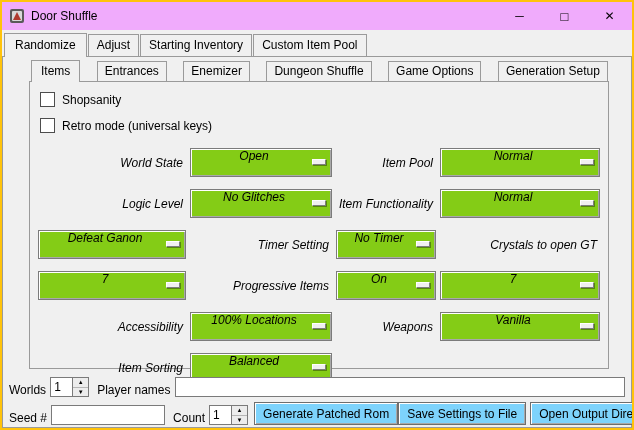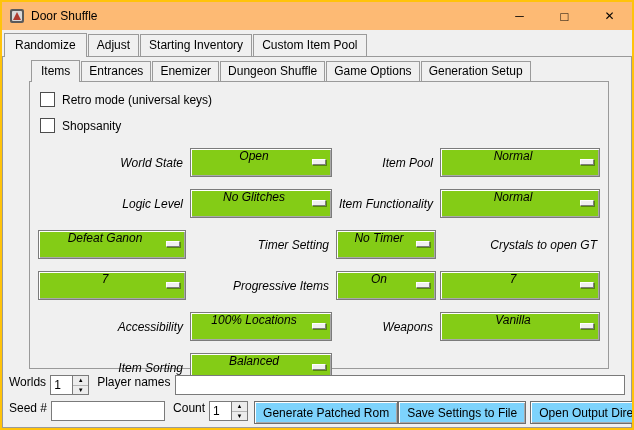--- a/index.html
+++ b/index.html
@@ -2,31 +2,31 @@
 <html><head>
 <meta charset="utf-8">
 <style>
   html,body{margin:0;padding:0;background:#ffffff;}
   .window{
     width:634px;height:430px;box-sizing:border-box;position:relative;
     border:2px solid #ffc30b;background:#f0f0f0;color:#000;
     font-family:"Liberation Sans",sans-serif;font-size:12px;overflow:hidden;
   }
   
-  .titlebar{height:28px;background:#fdba74;display:flex;align-items:center;}
+  .titlebar{height:28px;background:#f0abfc;display:flex;align-items:center;}
   .titlebar .app-icon{width:16px;height:16px;margin-left:7px;flex:0 0 auto;}
   .titlebar .title{margin-left:6px;font-size:12px;}
   .tb-buttons{margin-left:auto;display:flex;height:100%;}
   .tb-btn{width:45px;height:100%;display:flex;align-items:center;justify-content:center;
     font-size:12px;cursor:default;user-select:none;}
   .tb-btn.max{font-size:13px;}
   
   .tabbar{display:flex;align-items:flex-end;padding-left:2px;position:relative;z-index:2;}
   .tabbar.outer{height:26px;}
-  .tabbar.inner{height:22px;}
+  .tabbar.inner{height:22px;justify-content:space-between;}
   .tab{background:#f0f0f0;border:1px solid #9a9a9a;border-bottom:none;
     padding:3px 8px 4px;margin-right:1px;white-space:nowrap;position:relative;cursor:default;}
   .tabbar.inner .tab{padding:2px 7px 3px;}
   .tab.selected{padding:4px 10px 5px;margin-bottom:-1px;z-index:3;background:#f0f0f0;}
   .tabbar.inner .tab.selected{padding:3px 9px 4px;}
   
   .outer-pane{height:372px;box-sizing:border-box;border:1px solid #9a9a9a;position:relative;background:#f0f0f0;}
   .inner-notebook{position:absolute;top:2px;left:26px;width:580px;}
   .inner-pane{border:1px solid #9a9a9a;height:288px;box-sizing:border-box;position:relative;background:#f0f0f0;}
   
@@ -38,21 +38,21 @@
   .opt-label{text-align:right;padding-right:3px;white-space:nowrap;}
   .dropdown{height:29px;box-sizing:border-box;background:#84cc16;position:relative;
     border:1px solid #7b7b7b;
     box-shadow:inset 1px 1px 0 #ffffff, inset -1px -1px 0 #a9a9a9;
     display:flex;align-items:flex-start;justify-content:center;cursor:default;}
   .dropdown .dd-text{padding-right:14px;white-space:nowrap;}
   .dd-indicator{position:absolute;right:5px;top:50%;margin-top:-4px;width:14px;height:6px;
     background:#f0f0f0;border:1px solid;border-color:#fff #7d7d7d #7d7d7d #fff;
     box-shadow:1px 1px 0 rgba(0,0,0,0.35);box-sizing:border-box;}
   
-  .bottom-row{position:absolute;display:flex;align-items:flex-start;}
+  .bottom-row{position:absolute;display:flex;align-items:flex-end;}
   .row-worlds{left:6px;right:6px;top:318px;height:22px;}
   .row-seed{left:6px;right:4px;top:344px;height:24px;}
   .field-label{white-space:nowrap;}
   .entry{height:20px;box-sizing:border-box;border:1px solid #7a7a7a;background:#fff;
     padding:0 3px;font:inherit;outline:none;}
   .spin{display:flex;height:20px;box-sizing:border-box;border:1px solid #7a7a7a;background:#fff;}
   .spin input{width:18px;border:none;padding:0 0 0 3px;font:inherit;outline:none;}
   .spin-arrows{width:15px;display:flex;flex-direction:column;border-left:1px solid #7a7a7a;}
   .spin-btn{flex:1;display:flex;align-items:center;justify-content:center;
     background:#ececec;font-size:6px;line-height:1;cursor:default;user-select:none;}
@@ -101,25 +101,25 @@
         <div class="tab">Enemizer</div>
         <div class="tab">Dungeon Shuffle</div>
         <div class="tab">Game Options</div>
         <div class="tab">Generation Setup</div>
       </div>
 
       <div class="inner-pane">
 
         <div class="check-row">
           <div class="check-box"></div>
-          <span>Retro mode (universal keys)</span>
+          <span>Shopsanity</span>
         </div>
         <div class="check-row">
           <div class="check-box"></div>
-          <span>Shopsanity</span>
+          <span>Retro mode (universal keys)</span>
         </div>
 
         <div class="options-grid">
 
           <div class="opt-label">World State</div>
           <div class="dropdown">
             <span class="dd-text">Open</span>
             <span class="dd-indicator"></span>
           </div>
           <div class="opt-label">Item Pool</div>

